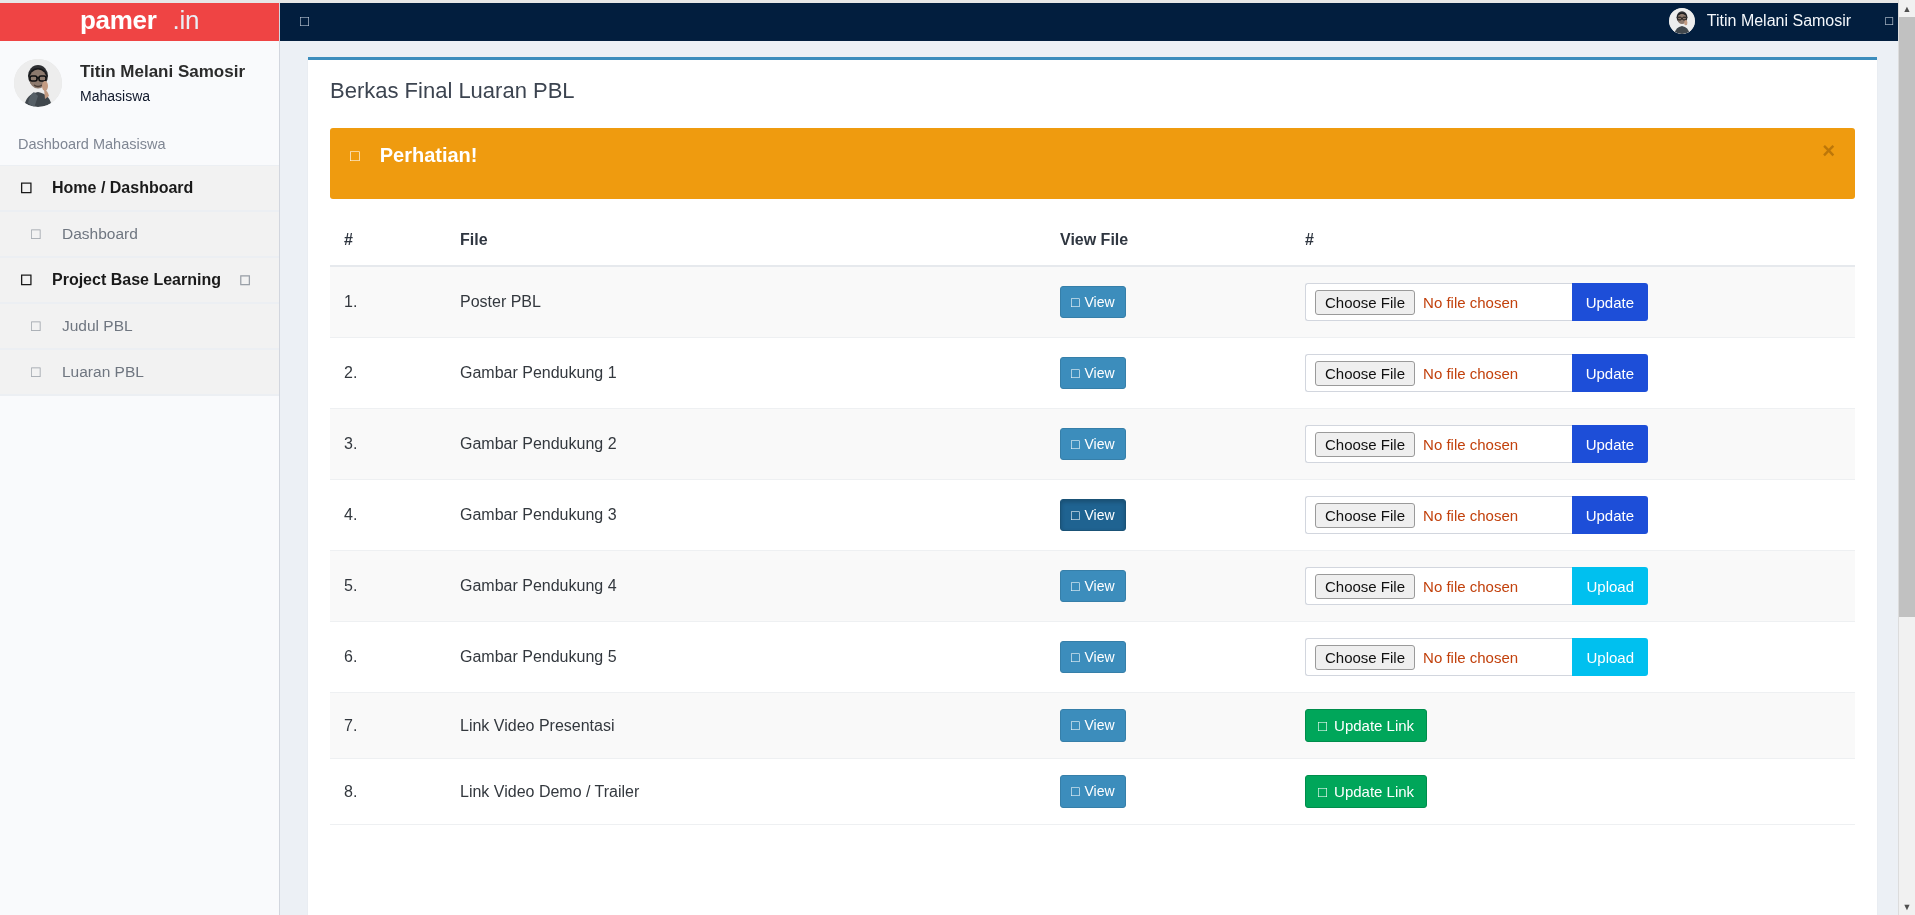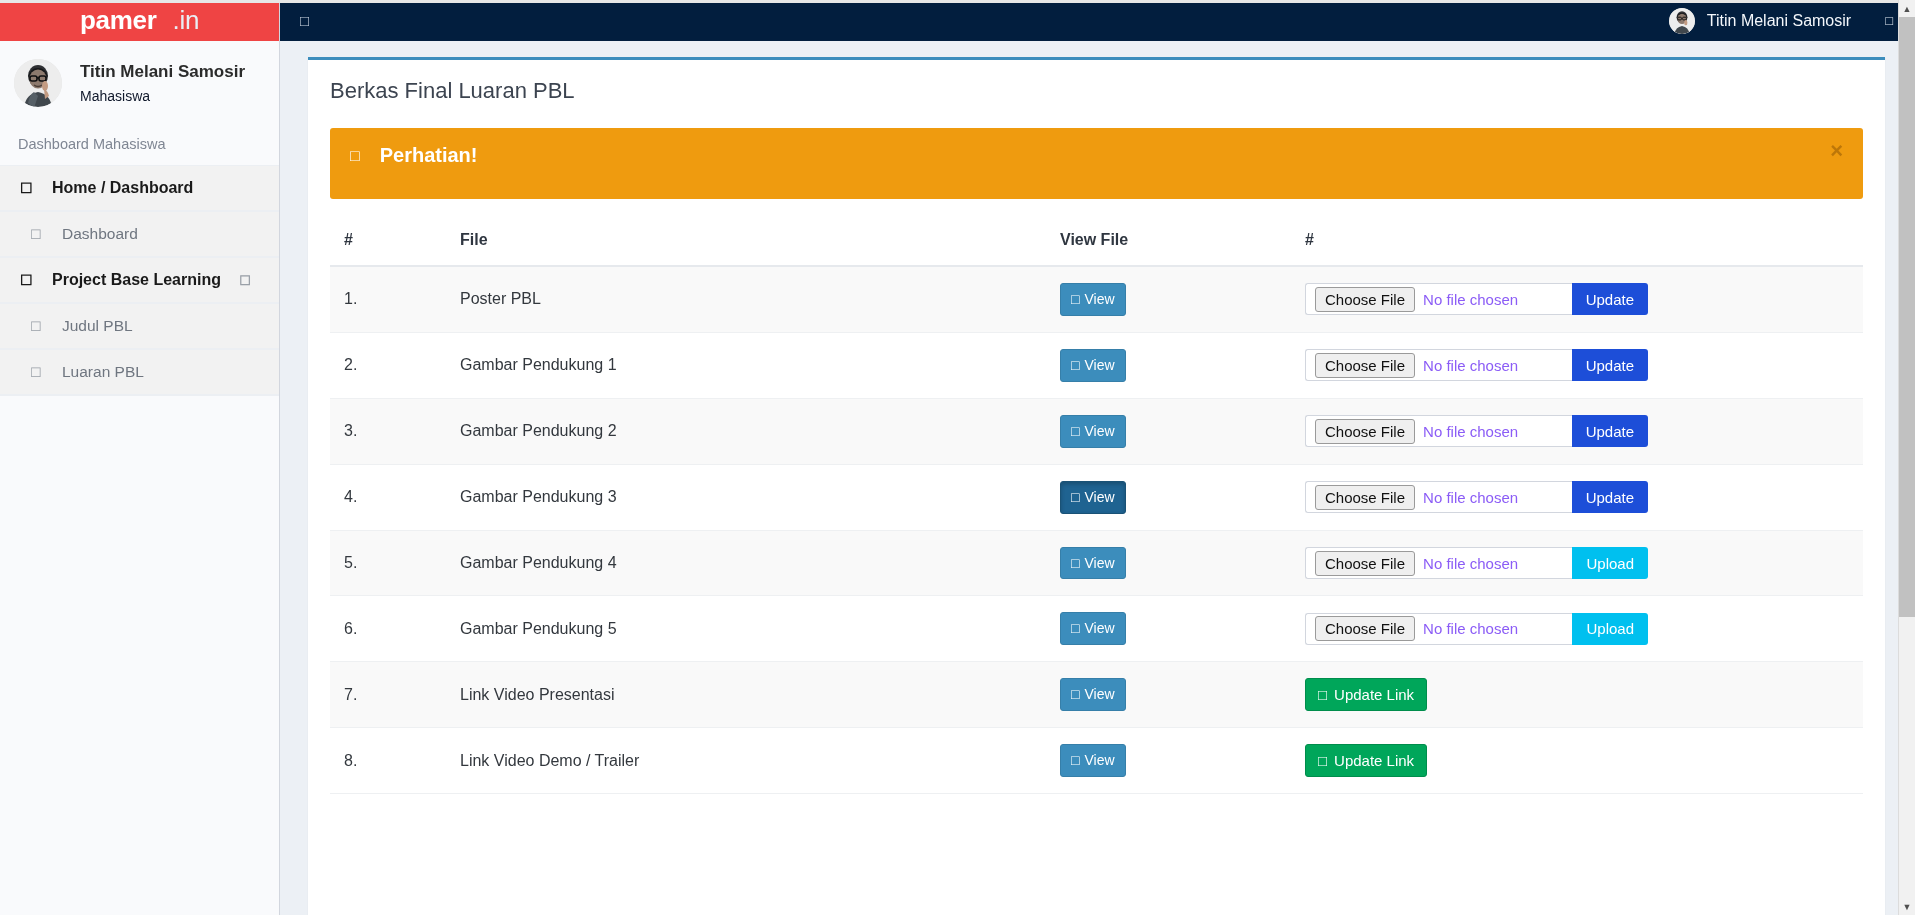--- a/index.html
+++ b/index.html
@@ -90,21 +90,21 @@
   .nav-avatar {
     width: 26px; height: 26px; border-radius: 50%;
     overflow: hidden; background: #dcdcdc; display: block;
   }
   .nav-avatar svg { display:block; width: 26px; height: 26px; }
   .nav-name { font-size: 16px; color: #f4f7fb; }
   .nav-caret { font-size: 13px; color: #dbe3ec; margin-left: 22px; margin-right: 8px; }
 
   .content {
     flex: 1; background: #ecf0f5;
-    padding: 16px 30px 0 28px;
+    padding: 16px 38px 0 28px;
     overflow: hidden;
   }
 
   .card {
     background: #ffffff;
     border-top: 3px solid #3c8dbc;
     box-shadow: 0 1px 1px rgba(0,0,0,0.08);
     min-height: 860px;
   }
   .card-head {
@@ -162,33 +162,33 @@
     background: #3c8dbc; color: #fff; border: 1px solid #367fa9;
     font-size: 14px; padding: 6px 10px; border-radius: 3px;
     cursor: pointer; font-family: inherit; line-height: 1.35;
   }
   .btn-view.active { background: #1f6391; border-color: #1a5276; box-shadow: inset 0 2px 4px rgba(0,0,0,0.22); }
 
   .upload-group {
     display: flex; align-items: stretch; width: 343px;
   }
   .file-field {
-    flex: 1; height: 32px;
+    flex: 1; height: 38px;
     border: 1px solid #d2d6de; border-right: none;
     border-radius: 3px 0 0 3px;
     background: #fff; display: flex; align-items: center;
     padding: 0 8px 0 9px; gap: 8px; overflow: hidden;
   }
   .choose-btn {
     border: 1px solid #9a9a9a; background: #efefef;
     border-radius: 3px; font-size: 15px; color: #111;
     padding: 3px 9px; white-space: nowrap; cursor: pointer;
     font-family: inherit;
   }
-  .file-status { font-size: 15px; color: #8b5cf6; white-space: nowrap; }
+  .file-status { font-size: 15px; color: #c2410c; white-space: nowrap; }
   .btn-submit {
     border: none; color: #fff; font-size: 15px;
     padding: 0 14px; border-radius: 0 3px 3px 0; cursor: pointer;
     font-family: inherit; min-width: 74px;
   }
   .btn-submit.green { background: #1d4ed8; }
   .btn-submit.cyan  { background: #00c0ef; }
 
   .btn-link {
     display: inline-flex; align-items: center; gap: 7px;

